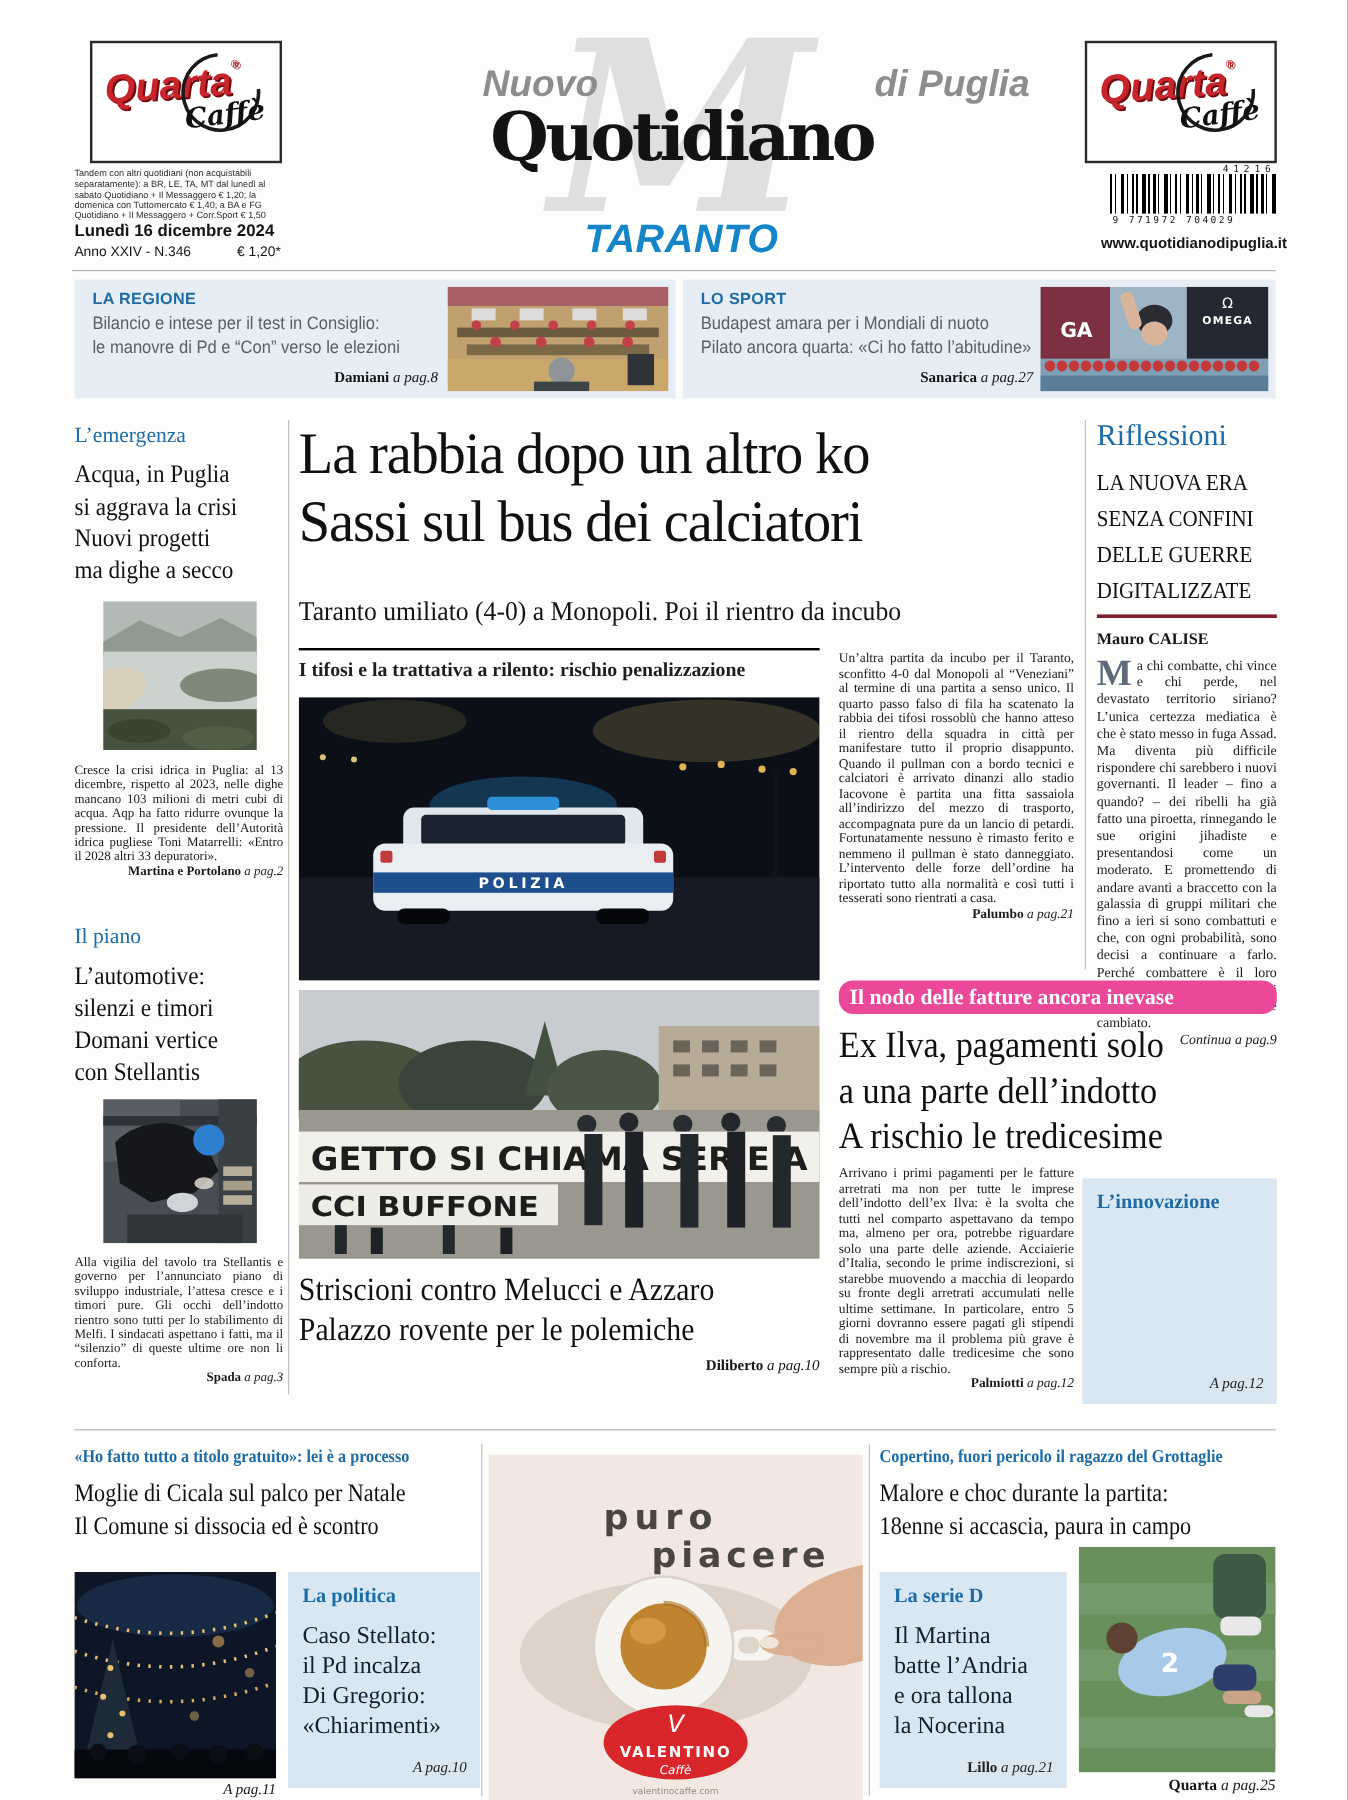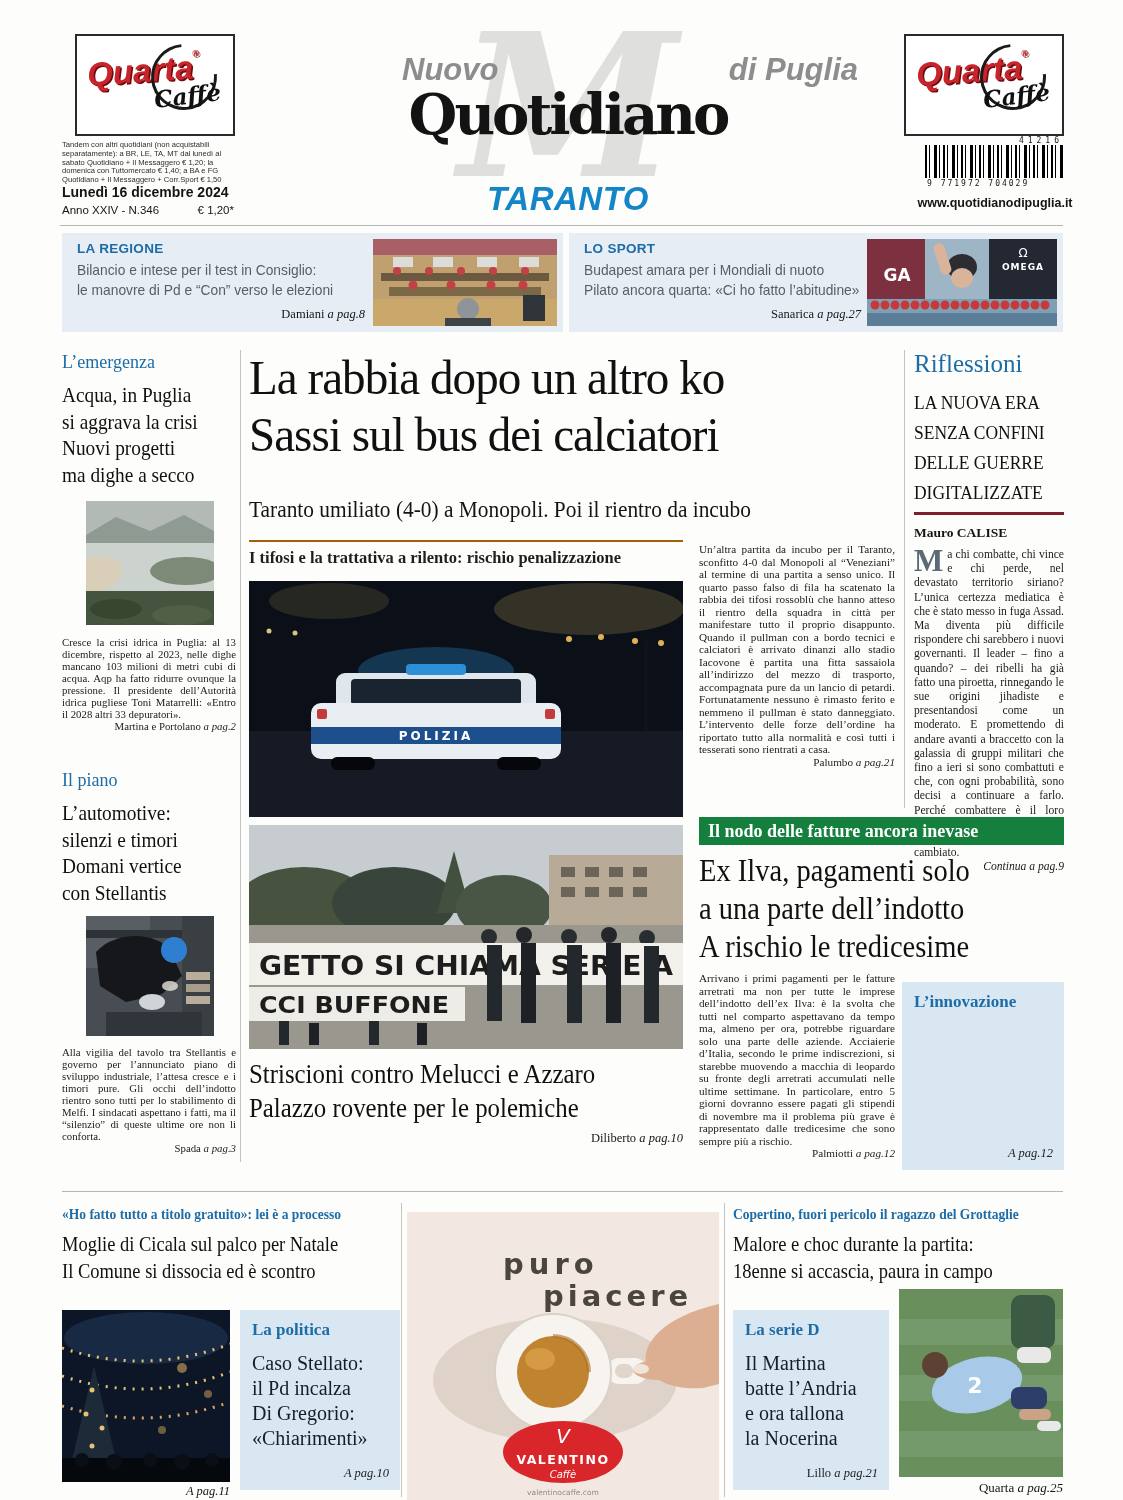--- a/index.html
+++ b/index.html
@@ -6,21 +6,21 @@
   #page{position:relative;width:1123px;height:1500px;margin:0 auto;background:#fdfdfc;
         font-family:"Liberation Serif",serif;color:#151515;overflow:hidden;}
   .abs{position:absolute;}
   .ml{white-space:pre-line;}
   .cond{transform:scaleX(.92);transform-origin:left top;}
   .cond96{transform:scaleX(.96);transform-origin:left top;}
   .sans{font-family:"Liberation Sans",sans-serif;}
   .hl{font-weight:500;color:#101010;}
   .body-text{text-align:justify;color:#1b1b1b;}
   .byline{text-align:right;}
-  .bn{font-weight:normal;}
+  .bn{font-weight:bold;}
   .bp{font-style:italic;}
   .bluebox{background:#d9e7f2;}
   .teaser{background:#e6edf4;position:absolute;top:233px;height:99px;}
   .t-kicker{font-family:"Liberation Sans",sans-serif;font-weight:bold;font-size:13.5px;color:#1d6ca6;letter-spacing:.3px;}
   .t-title{font-family:"Liberation Sans",sans-serif;font-size:15px;line-height:20px;color:#565e66;margin-top:4px;}
   .t-byline{position:absolute;bottom:10px;font-size:12.5px;}
   .vline{position:absolute;width:1px;background:#c3c3c3;}
   .hline{position:absolute;height:1px;background:#b5b5b5;}
   .sect-kicker{font-size:18px;color:#1d6ca6;font-weight:500;}
   .box-kicker{font-size:17px;color:#1d6ca6;font-weight:bold;}
@@ -212,21 +212,21 @@
   </svg>
   <div class="abs body-text" style="left:62px;top:1046px;width:174px;font-size:10.8px;line-height:12px;">
     <span>Alla vigilia del tavolo tra Stellantis e governo per l’annunciato piano di sviluppo industriale, l’attesa cresce e i timori pure. Gli occhi dell’indotto rientro sono tutti per lo stabilimento di Melfi. I sindacati aspettano i fatti, ma il “silenzio” di queste ultime ore non li conforta.</span>
     <div class="byline"><span class="bn">Spada</span> <span class="bp">a pag.3</span></div>
   </div>
 
   <div class="abs hl ml cond96" style="left:249px;top:349px;font-size:49px;line-height:57px;letter-spacing:-1px;width:680px;">La rabbia dopo un altro ko
 Sassi sul bus dei calciatori</div>
   <div class="abs ml" style="left:249px;top:497px;font-size:22.5px;width:680px;transform:scaleX(.95);transform-origin:left top;color:#141414;">Taranto umiliato (4-0) a Monopoli. Poi il rientro da incubo</div>
 
-  <div class="abs" style="left:249px;top:540px;width:434px;border-top:2px solid #a16207;padding-top:6px;font-size:16.5px;font-weight:bold;color:#1e1e1e;">I tifosi e la trattativa a rilento: rischio penalizzazione</div>
+  <div class="abs" style="left:249px;top:540px;width:434px;border-top:2px solid #000000;padding-top:6px;font-size:16.5px;font-weight:bold;color:#1e1e1e;">I tifosi e la trattativa a rilento: rischio penalizzazione</div>
 
   <svg class="abs" style="left:249px;top:581px;" width="434" height="236" viewBox="0 0 434 236">
     <rect width="434" height="236" fill="#0b1018"></rect>
     <rect y="150" width="434" height="86" fill="#151a24"></rect>
     <ellipse cx="340" cy="28" rx="95" ry="26" fill="#caa75a" opacity=".22"></ellipse>
     <ellipse cx="80" cy="20" rx="60" ry="18" fill="#b9a05a" opacity=".16"></ellipse>
     <circle cx="320" cy="58" r="3" fill="#e0b254"></circle>
       <circle cx="352" cy="56" r="3" fill="#e0b254"></circle>
       <circle cx="386" cy="60" r="3" fill="#e0b254"></circle>
       <circle cx="412" cy="62" r="3" fill="#e0b254"></circle>
@@ -300,21 +300,21 @@
 SENZA CONFINI
 DELLE GUERRE
 DIGITALIZZATE</div>
   <div class="abs" style="left:914px;top:512px;width:150px;height:3px;background:#7d1f2d;"></div>
   <div class="abs" style="left:914px;top:525px;font-size:13.5px;font-weight:bold;">Mauro CALISE</div>
   <div class="abs body-text" style="left:914px;top:548px;width:150px;font-size:11.6px;line-height:14.2px;">
     <span class="dropcap">M</span><span>a chi combatte, chi vince e chi perde, nel devastato territorio siriano? L’unica certezza mediatica è che è stato messo in fuga Assad. Ma diventa più difficile rispondere chi sarebbero i nuovi governanti. Il leader – fino a quando? – dei ribelli ha già fatto una piroetta, rinnegando le sue origini jihadiste e presentandosi come un moderato. E promettendo di andare avanti a braccetto con la galassia di gruppi militari che fino a ieri si sono combattuti e che, con ogni probabilità, sono decisi a continuare a farlo. Perché combattere è il loro mestiere, un mestiere che negli ultimi anni è radicalmente cambiato.</span>
     <div class="byline bp">Continua a pag.9</div>
   </div>
 
-  <div class="abs" style="left:699px;top:817px;width:356px;height:28px;background:#15803d;color:#fff;font-weight:bold;font-size:18px;line-height:28px;padding-left:9px;">Il nodo delle fatture ancora inevase</div>
+  <div class="abs" style="left:699px;top:817px;width:356px;height:28px;background:#ec4899;color:#fff;font-weight:bold;font-size:18px;line-height:28px;padding-left:9px;border-radius:12px;">Il nodo delle fatture ancora inevase</div>
   <div class="abs hl ml cond" style="left:699px;top:852px;font-size:31px;line-height:38px;width:400px;">Ex Ilva, pagamenti solo
 a una parte dell’indotto
 A rischio le tredicesime</div>
   <div class="abs body-text" style="left:699px;top:972px;width:196px;font-size:11.2px;line-height:12.5px;">
     <span>Arrivano i primi pagamenti per le fatture arretrati ma non per tutte le imprese dell’indotto dell’ex Ilva: è la svolta che tutti nel comparto aspettavano da tempo ma, almeno per ora, potrebbe riguardare solo una parte delle aziende. Acciaierie d’Italia, secondo le prime indiscrezioni, si starebbe muovendo a macchia di leopardo su fronte degli arretrati accumulati nelle ultime settimane. In particolare, entro 5 giorni dovranno essere pagati gli stipendi di novembre ma il problema più grave è rappresentato dalle tredicesime che sono sempre più a rischio.</span>
     <div class="byline"><span class="bn">Palmiotti</span> <span class="bp">a pag.12</span></div>
   </div>
 
   <div class="abs bluebox" style="left:902px;top:982px;width:162px;height:188px;">
     <div class="abs box-kicker" style="left:12px;top:10px;">L’innovazione</div>

